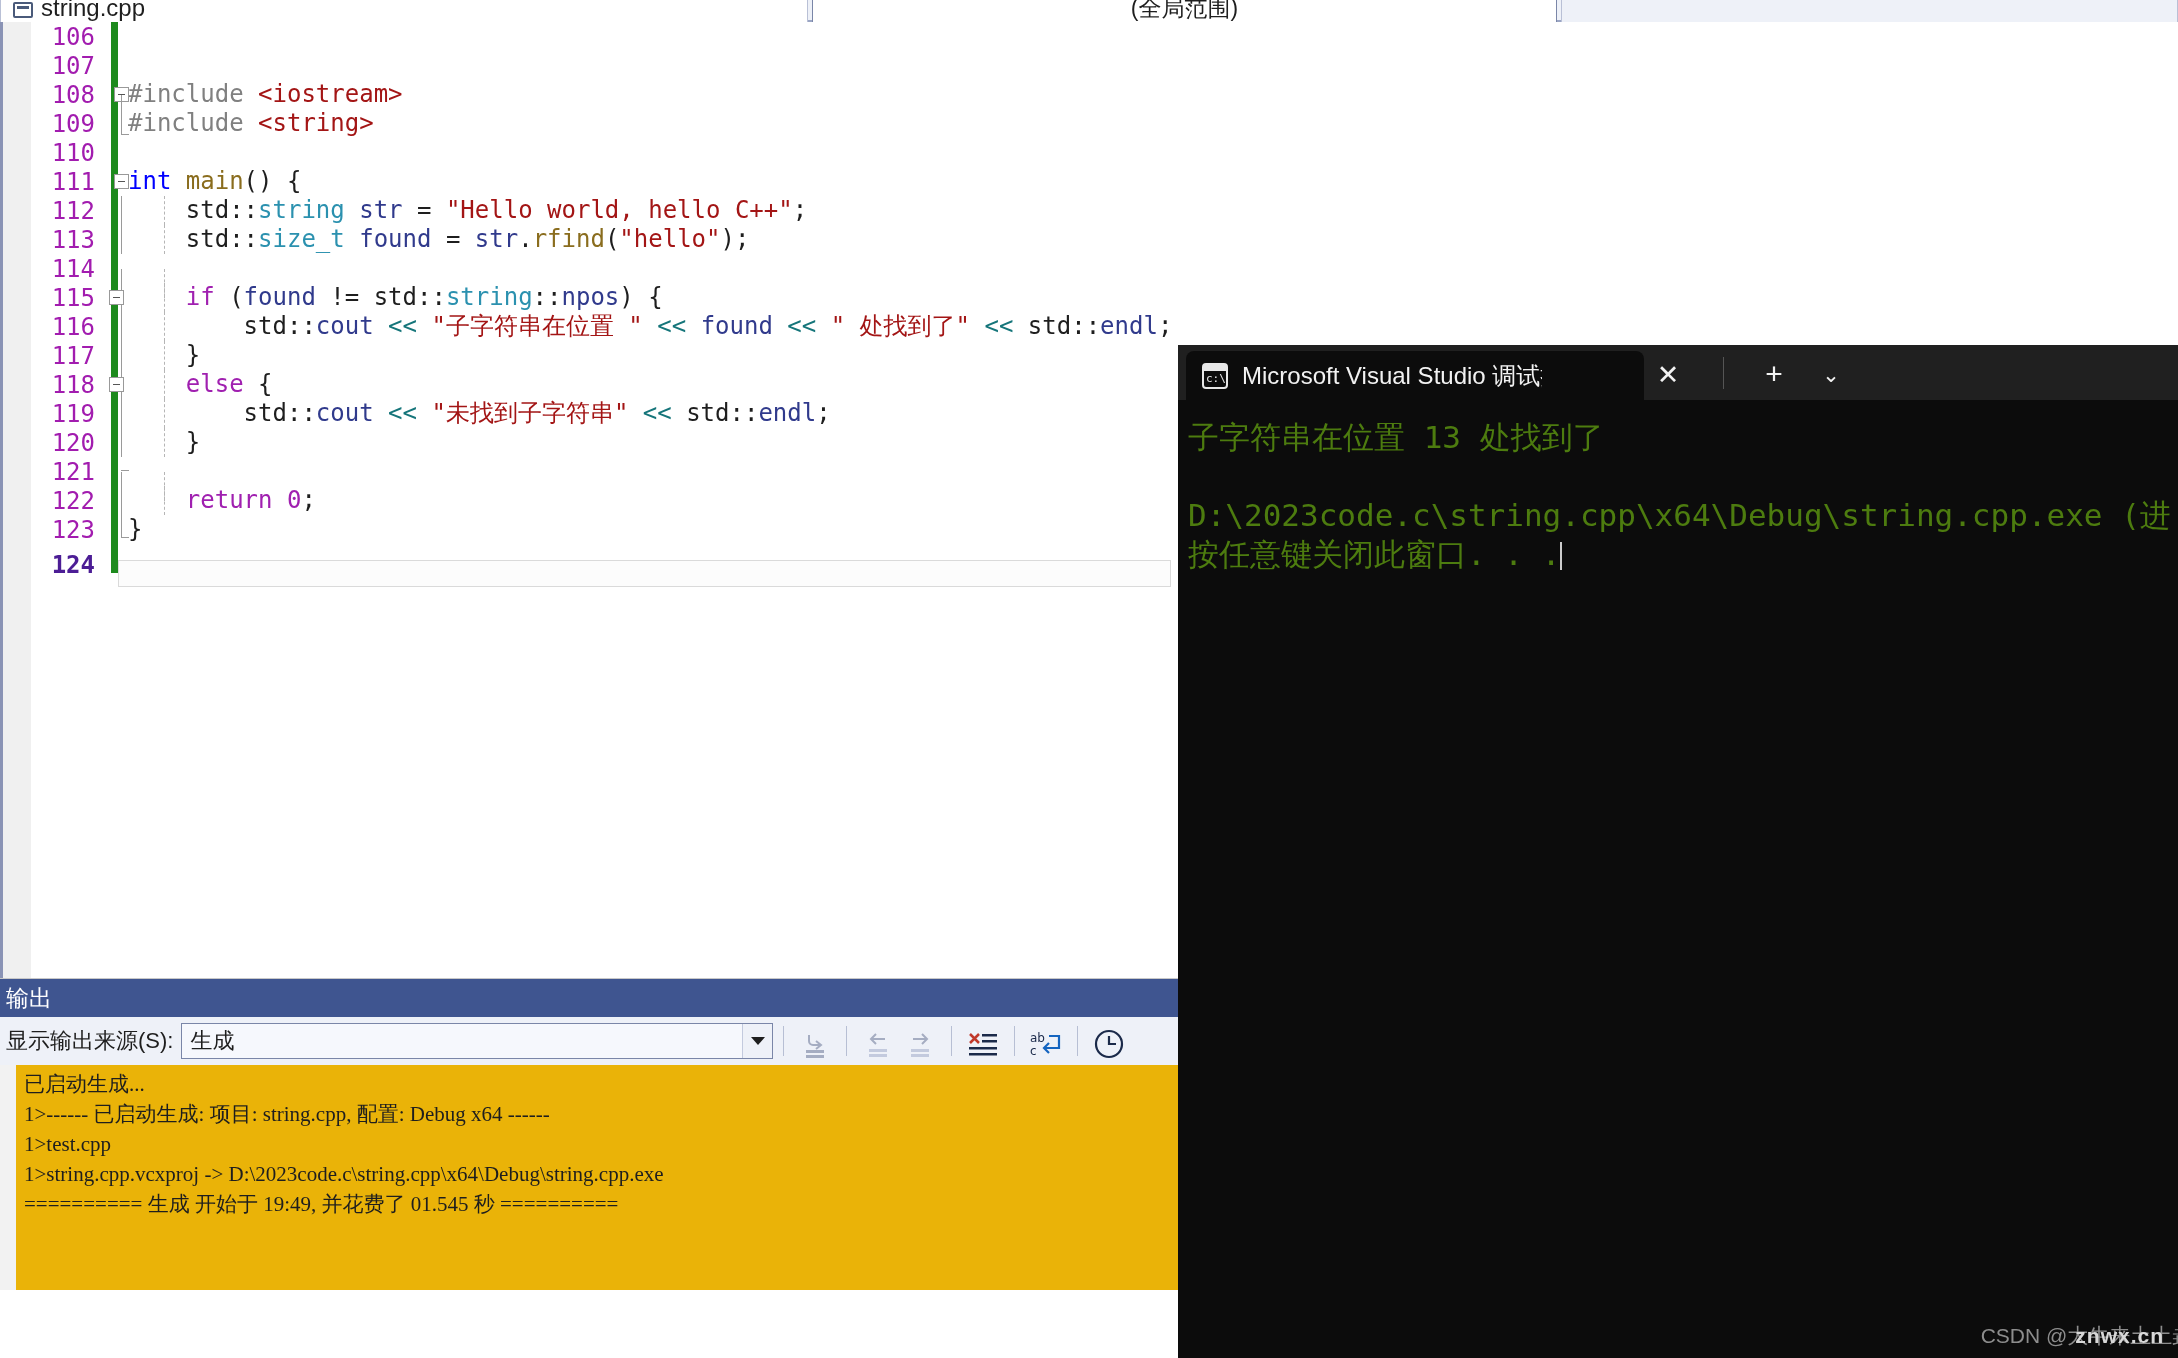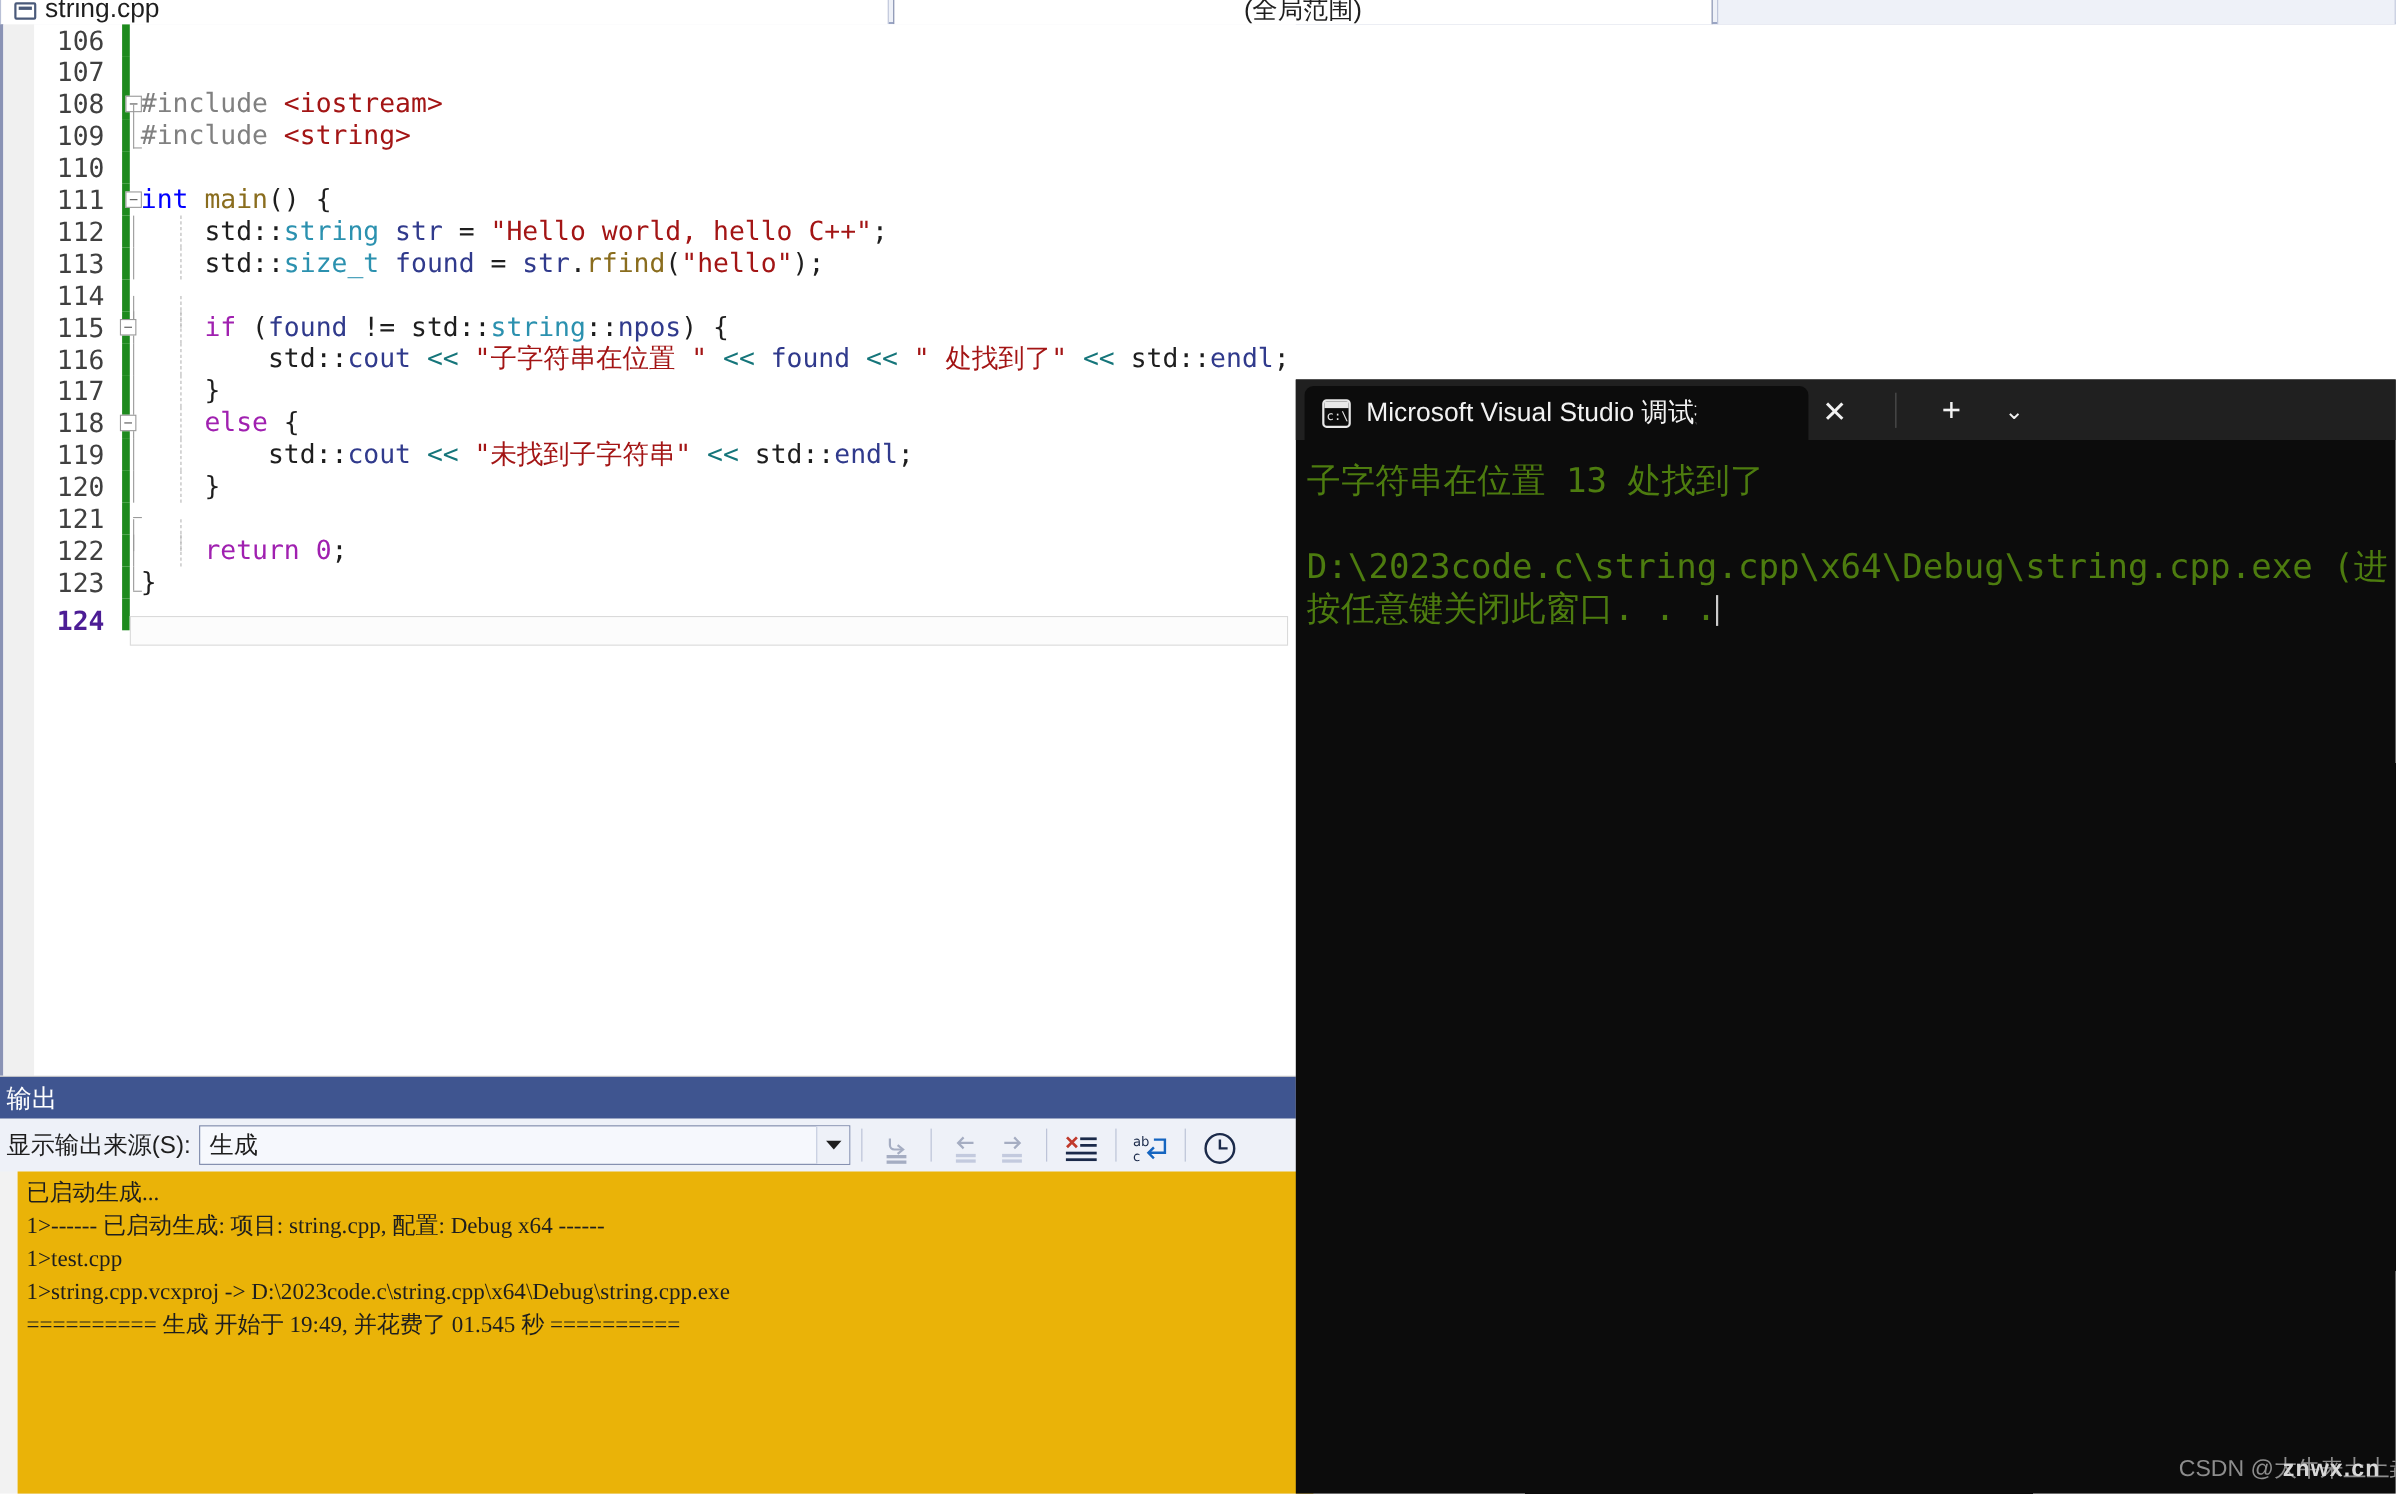--- a/index.html
+++ b/index.html
@@ -68,21 +68,21 @@
   .codearea {
     position: absolute; left: 28px; top: 0; right: 0; bottom: 0;
   }
   .line {
     position: relative; height: 29px; display: flex; align-items: center;
     white-space: pre;
   }
   .lineno {
     width: 80px; flex: none; text-align: right; padding-right: 16px;
     font-family: "DejaVu Sans Mono", monospace;
-    font-size: 24px; color: #404040;
+    font-size: 24px; color: #a21caf;
   }
   .lineno.current { color: #4c1d95; font-weight: bold; margin-top: 13px; }
   .changebar {
     width: 7px; flex: none; align-self: stretch; background: #1d8a1d;
   }
   .codetext {
     flex: 1; font-family: "DejaVu Sans Mono", monospace;
     font-size: 24px; color: #1e1e1e; letter-spacing: 0px;
     padding-left: 10px; line-height: 29px; position: relative;
   }
@@ -112,21 +112,21 @@
   .vline.dash { background: none; border-left: 1px dashed #b5b5b5; width: 0; }
   .hline { position: absolute; height: 1px; background: #9a9a9a; }
 
   .selrow {
     position: absolute; left: 125px; width: 1053px; height: 27px;
     border: 1px solid #dadada; background: #fcfcfc;
   }
 
   
   .outpane {
-    position: absolute; left: 0; top: 978px; width: 1178px; height: 380px;
+    position: absolute; left: 0; top: 978px; width: 1178px; height: 312px;
     background: #f2f2f2;
     border-top: 1px solid #c8c8c8;
   }
   .outpane-title {
     position: absolute; left: 0; top: 0; width: 1178px; height: 38px;
     background: #3f5590;
     display: flex; align-items: center; padding-left: 6px;
   }
   .outpane-title span {
     color: #ffffff; font-size: 23px; line-height: 23px;

